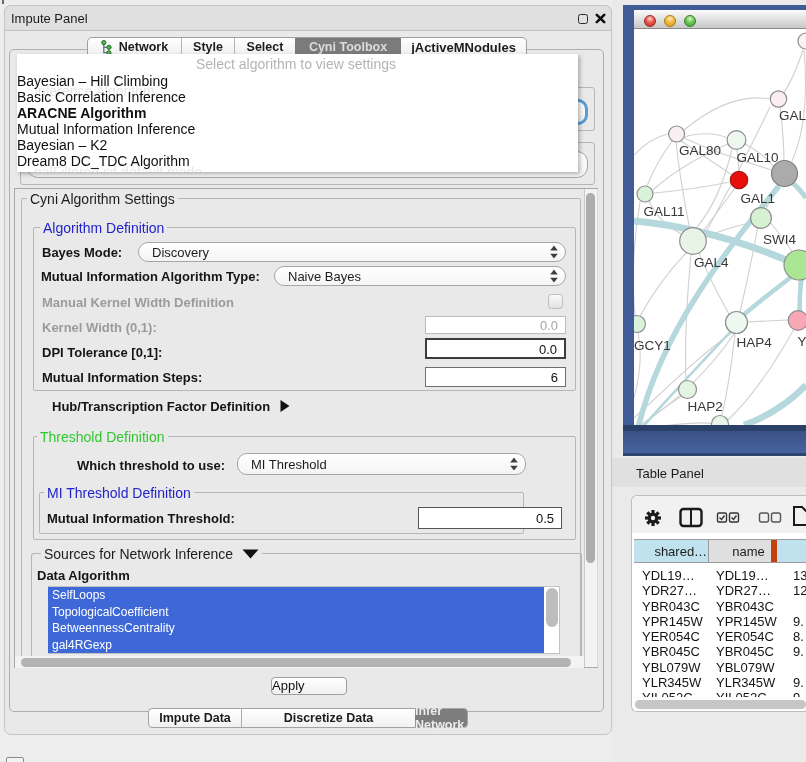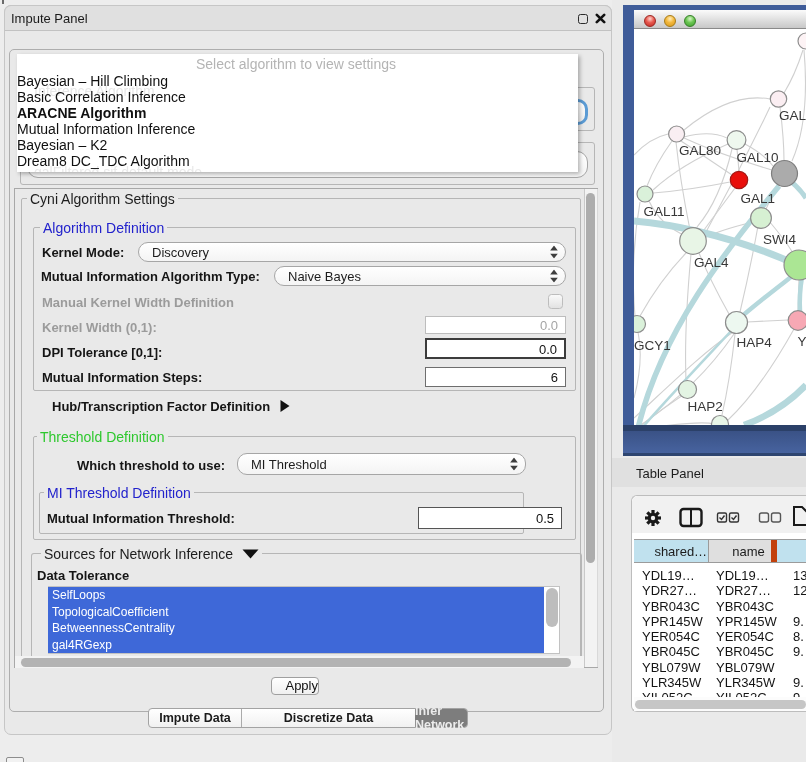--- a/index.html
+++ b/index.html
@@ -24,37 +24,53 @@
   <div class="abs" id="cpwin" style="left:4px;top:5px;width:608px;height:730px;background:#e9e9e9;border:1px solid #c6c6c6;border-radius:7px;box-sizing:border-box;"></div>
   <div class="abs" id="titlebar" style="left:4px;top:5px;width:608px;height:26px;background:#e0e0e0;border:1px solid #c6c6c6;border-bottom:1px solid #c2c2c2;border-radius:7px 7px 0 0;box-sizing:border-box;"></div>
   <div class="abs" style="left:11px;top:11px;font-size:13px;color:#1a1a1a;">Impute Panel</div>
   <div class="abs" style="left:578px;top:14px;width:10px;height:10px;border:1.6px solid #2a2a2a;border-radius:2.5px;box-sizing:border-box;"></div>
   <svg class="abs" style="left:595px;top:13px;" width="11" height="11" viewBox="0 0 11 11">
       <path d="M1.8 1.8 L9.2 9.2 M9.2 1.8 L1.8 9.2" stroke="#111" stroke-width="2.6" stroke-linecap="round"></path>
     </svg>
 
   <div class="abs" id="pane" style="left:9px;top:49px;width:595px;height:663px;border:1px solid #aeaeae;border-radius:5px;background:#e9e9e9;box-sizing:border-box;"></div>
 
+  <div class="abs" id="toptabs" style="left:87px;top:37px;width:440px;height:20px;background:linear-gradient(#ffffff,#efefef);border:1px solid #9f9f9f;border-radius:5px 5px 0 0;box-sizing:border-box;display:flex;">
+    <div style="width:93px;display:flex;align-items:center;justify-content:center;border-right:1px solid #b5b5b5;">
+      <svg width="12" height="15" viewBox="0 0 12 15" style="margin-right:6px;">
+        <path d="M2.8 4 V12.6 H7" stroke="#5f7184" stroke-width="1.3" fill="none"></path>
+        <path d="M2.8 7.3 H6" stroke="#5f7184" stroke-width="1.3" fill="none"></path>
+        <circle cx="2.8" cy="2.6" r="2.1" fill="#55b055" stroke="#1e6c1e" stroke-width="1"></circle>
+        <circle cx="8" cy="7.3" r="2.1" fill="#55b055" stroke="#1e6c1e" stroke-width="1"></circle>
+        <circle cx="7.9" cy="12.8" r="2.1" fill="#55b055" stroke="#1e6c1e" stroke-width="1"></circle>
+      </svg>
+      <span style="font-size:12.5px;font-weight:bold;color:#1c1c1c;">Network</span>
+    </div>
+    <div style="width:52px;display:flex;align-items:center;justify-content:center;border-right:1px solid #b5b5b5;font-size:12.5px;font-weight:bold;color:#1c1c1c;">Style</div>
+    <div style="width:60px;display:flex;align-items:center;justify-content:center;font-size:12.5px;font-weight:bold;color:#1c1c1c;">Select</div>
+    <div style="width:106px;display:flex;align-items:center;justify-content:center;background:#7b7b7b;font-size:12.5px;font-weight:bold;color:#dcdcdc;">Cyni Toolbox</div>
+    <div style="flex:1;display:flex;align-items:center;justify-content:center;font-size:13px;font-weight:bold;color:#1c1c1c;">jActiveMNodules</div>
+  </div>
 
   <div class="gbox" style="left:20px;top:87px;width:575px;height:44px;"></div>
   <div class="abs" style="left:27px;top:99px;width:561px;height:26px;border:3px solid #5b9bd4;border-radius:10px;background:linear-gradient(#fff,#eee);box-sizing:border-box;"></div>
 
   <div class="gbox" style="left:20px;top:142px;width:575px;height:43px;"></div>
   <div class="combo" style="left:27px;top:151px;width:561px;height:27px;border-radius:11px;"></div>
 
   <div class="abs" id="viewport" style="left:14px;top:188px;width:584px;height:480px;border:1px solid #a8a8a8;box-sizing:border-box;background:#e9e9e9;"></div>
 
   <div class="gbox" style="left:21px;top:198px;width:560px;height:469px;border-radius:2px;">
     <div class="gtitle" style="left:5px;color:#1d1d1d;">Cyni Algorithm Settings</div>
   </div>
 
   <div class="gbox" style="left:33px;top:227px;width:543px;height:164px;border-radius:2px;">
     <div class="gtitle" style="left:6px;color:#2222cc;">Algorithm Definition</div>
   </div>
-  <div class="abs lbl" style="left:42px;top:245px;">Kernel Mode:</div>
+  <div class="abs lbl" style="left:42px;top:245px;">Bayes Mode:</div>
   <div class="combo" style="left:138px;top:242px;width:428px;height:20px;">
     <span class="ctext">Discovery</span>
     <svg class="arrows" viewBox="0 0 9 12">
         <path d="M4.5 0 L8 4.5 H1 Z" fill="#3e3e3e"></path>
         <path d="M4.5 12 L8 7.5 H1 Z" fill="#3e3e3e"></path>
       </svg>
   </div>
   <div class="abs lbl" style="left:41px;top:269px;">Mutual Information Algorithm Type:</div>
   <div class="combo" style="left:274px;top:266px;width:292px;height:20px;">
     <span class="ctext">Naive Bayes</span>
@@ -101,32 +117,32 @@
   <div class="abs lbl" style="left:47px;top:511px;">Mutual Information Threshold:</div>
   <div class="field" style="left:418px;top:507px;width:144px;height:22px;border:1.5px solid #555;">
       <span style="color:#111;">0.5</span>
     </div>
 
   <div class="gbox" style="left:31px;top:553px;width:551px;height:114px;border:1px solid #b6b6b6;border-bottom:none;">
     <div class="gtitle" style="left:9px;color:#1d1d1d;">Sources for Network Inference <svg width="17" height="10" viewBox="0 0 17 10" style="vertical-align:0px;margin-left:5px;">
           <path d="M0.5 0.5 L16.5 0.5 L8.5 9.5 Z" fill="#111"></path>
         </svg></div>
   </div>
-  <div class="abs lbl" style="left:37px;top:568px;">Data Tolerance</div>
+  <div class="abs lbl" style="left:37px;top:568px;">Data Algorithm</div>
   <div class="abs" style="left:48px;top:586px;width:512px;height:68px;background:#ffffff;border:1px solid #c2c2c2;box-sizing:border-box;"></div>
   <div class="abs" style="left:48px;top:587px;width:496px;height:66px;background:#3e68d8;color:#fff;font-size:12px;line-height:16.7px;padding-left:4px;box-sizing:border-box;overflow:hidden;">SelfLoops<br>TopologicalCoefficient<br>BetweennessCentrality<br>gal4RGexp</div>
   <div class="abs" style="left:546px;top:588px;width:12px;height:39px;background:#bdbdbd;border-radius:6px;"></div>
 
   <div class="abs" style="left:15px;top:656px;width:569px;height:12px;background:#f3f3f3;"></div>
   <div class="abs" style="left:21px;top:657.5px;width:550px;height:9px;background:#b3b3b3;border-radius:4.5px;"></div>
 
   <div class="abs" style="left:584px;top:189px;width:14px;height:478px;background:#f3f3f3;border-left:1px solid #c9c9c9;border-right:1px solid #d9d9d9;box-sizing:border-box;"></div>
   <div class="abs" style="left:586px;top:193px;width:9px;height:370px;background:#adadad;border-radius:4.5px;"></div>
 
-  <div class="abs" style="left:271px;top:677px;width:48px;height:18px;background:linear-gradient(#ffffff,#f0f0f0);border:1px solid #9f9f9f;border-radius:4px;box-sizing:border-box;text-align:right;font-size:13px;color:#111;line-height:16px;">Apply</div>
+  <div class="abs" style="left:271px;top:677px;width:76px;height:18px;background:linear-gradient(#ffffff,#f0f0f0);border:1px solid #9f9f9f;border-radius:4px;box-sizing:border-box;text-align:left;font-size:13px;color:#111;line-height:16px;">Apply</div>
 
   <div class="abs" id="bottabs" style="left:148px;top:708px;width:320px;height:20px;background:linear-gradient(#ffffff,#f1f1f1);border:1px solid #a3a3a3;border-radius:4px;box-sizing:border-box;display:flex;gap:26px;">
     <div style="width:92px;display:flex;align-items:center;justify-content:center;border-right:1px solid #ababab;font-size:12.5px;font-weight:bold;color:#1c1c1c;">Impute Data</div>
     <div style="width:121px;display:flex;align-items:center;justify-content:center;font-size:12.5px;font-weight:bold;color:#1c1c1c;">Discretize Data</div>
     <div style="flex:1;display:flex;align-items:center;justify-content:center;background:#7d7d7d;border-radius:0 3px 3px 0;font-size:12.5px;font-weight:bold;color:#ececec;">Infer Network</div>
   </div>
 
   <div class="abs" style="left:6px;top:757px;width:18px;height:10px;border:1.5px solid #8d8d8d;border-radius:2px;background:#f2f2f2;box-sizing:border-box;"></div>
 
   <svg class="abs" style="left:614px;top:334px;" width="6" height="7" viewBox="0 0 6 7">

